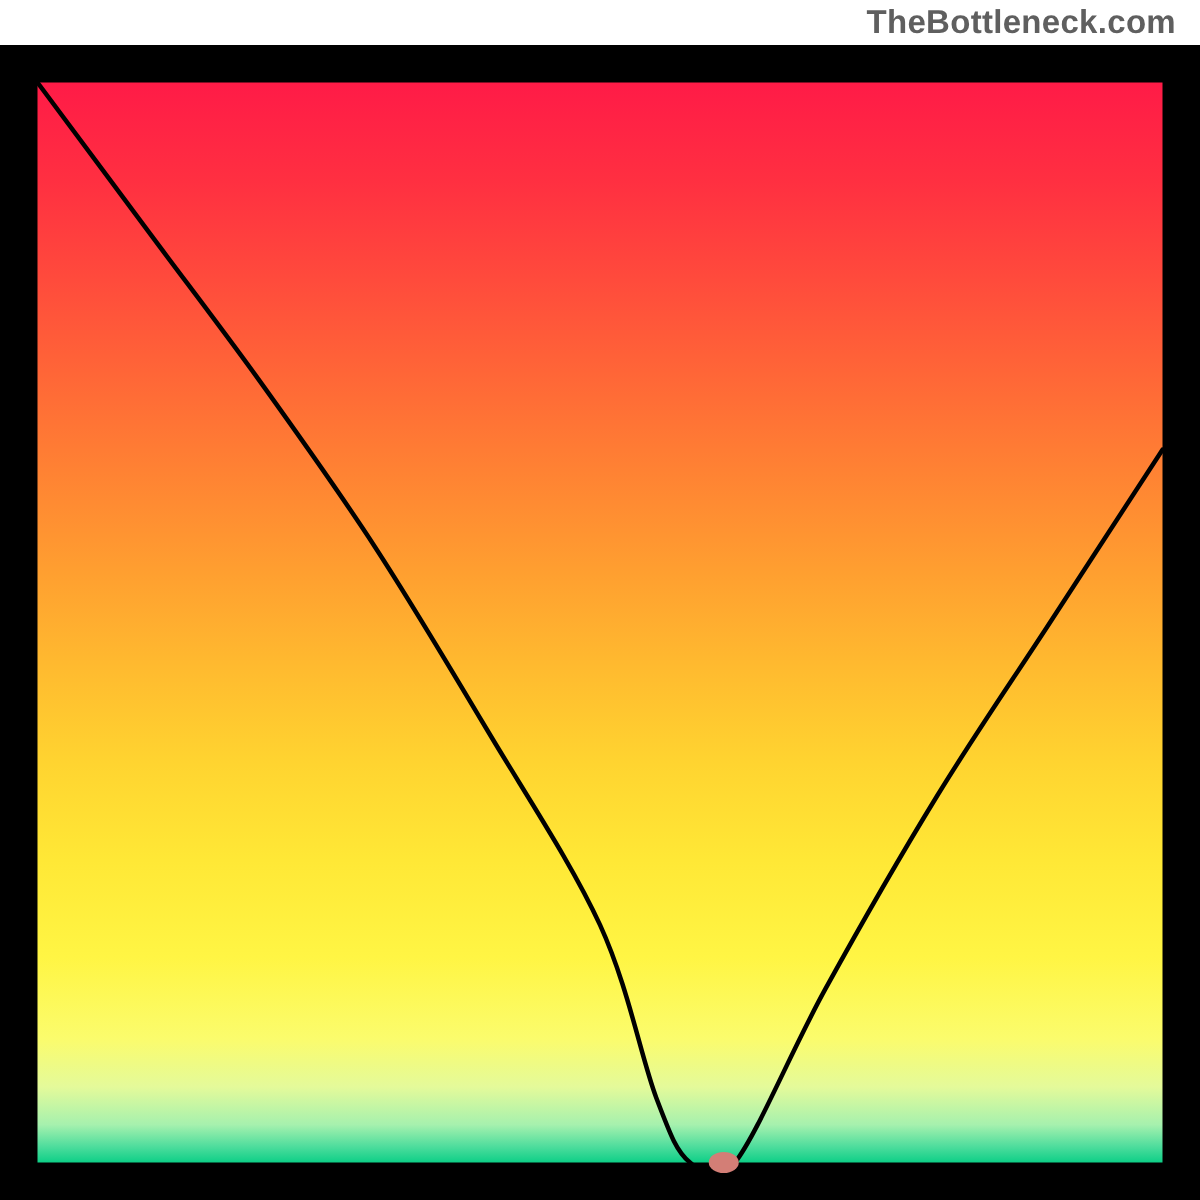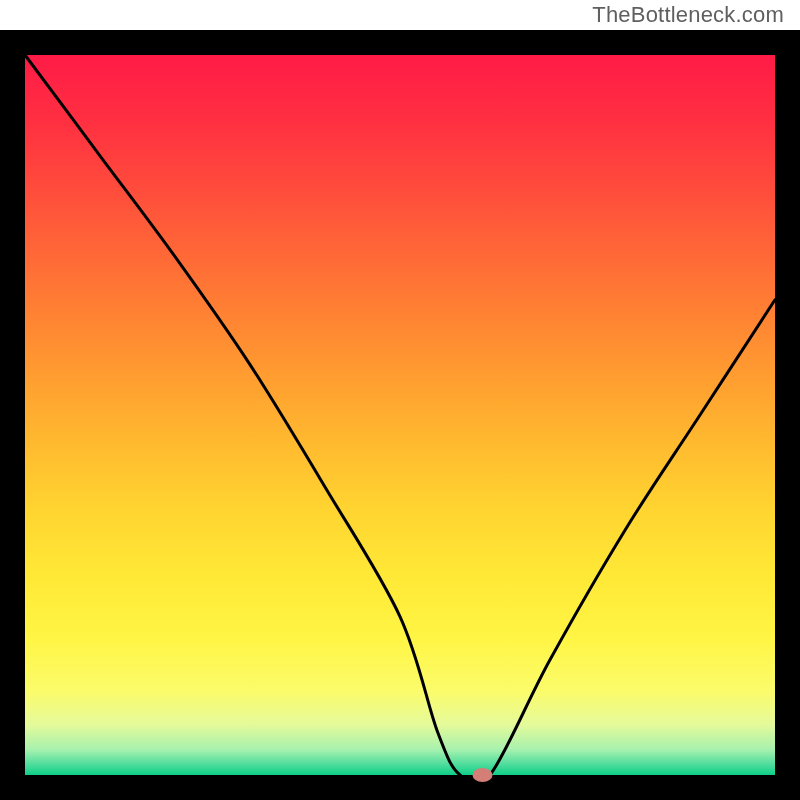--- a/index.html
+++ b/index.html
@@ -14,21 +14,21 @@
   .stage {
     width: 800px;
     height: 800px;
     position: relative;
   }
   .attribution {
     position: absolute;
     top: 2px;
     right: 16px;
     font-size: 22px;
-    font-weight: 400;
+    font-weight: 700;
     color: #5f5f5f;
     letter-spacing: 0.2px;
   }
   svg.chart {
     position: absolute;
     left: 0;
     top: 0;
   }
 </style>
 </head>

